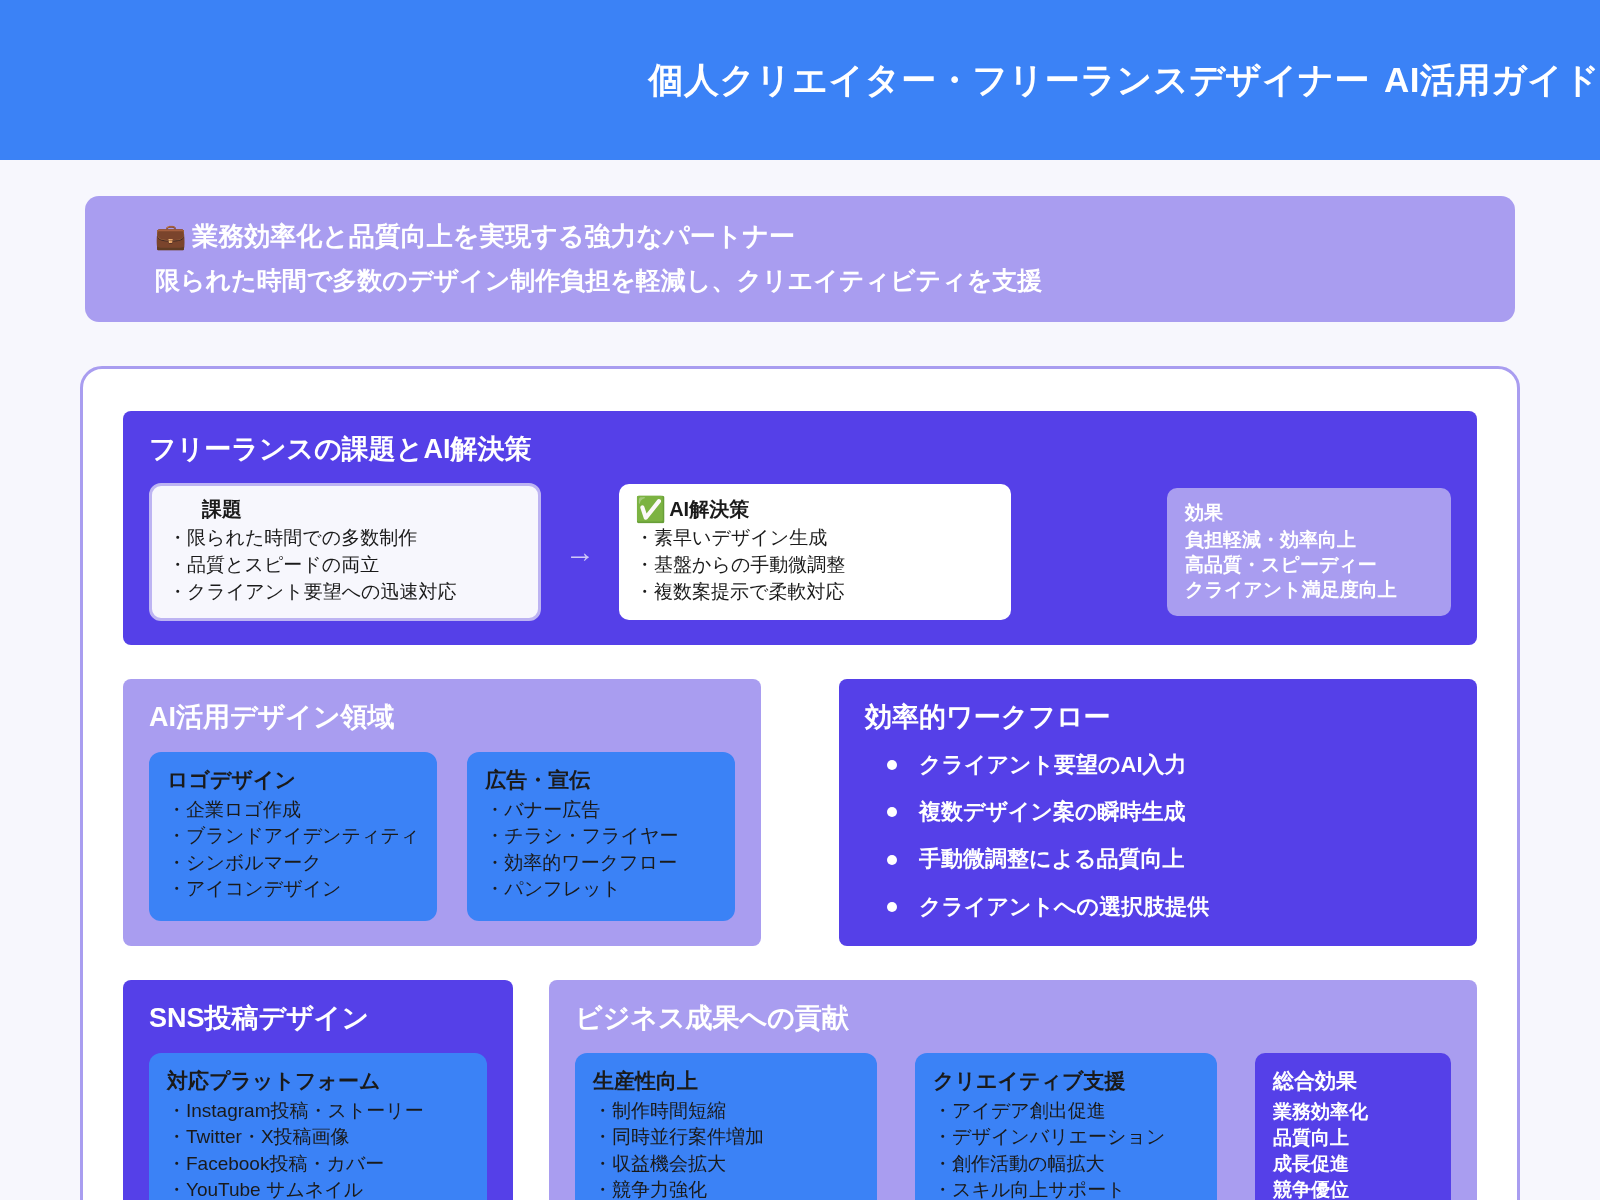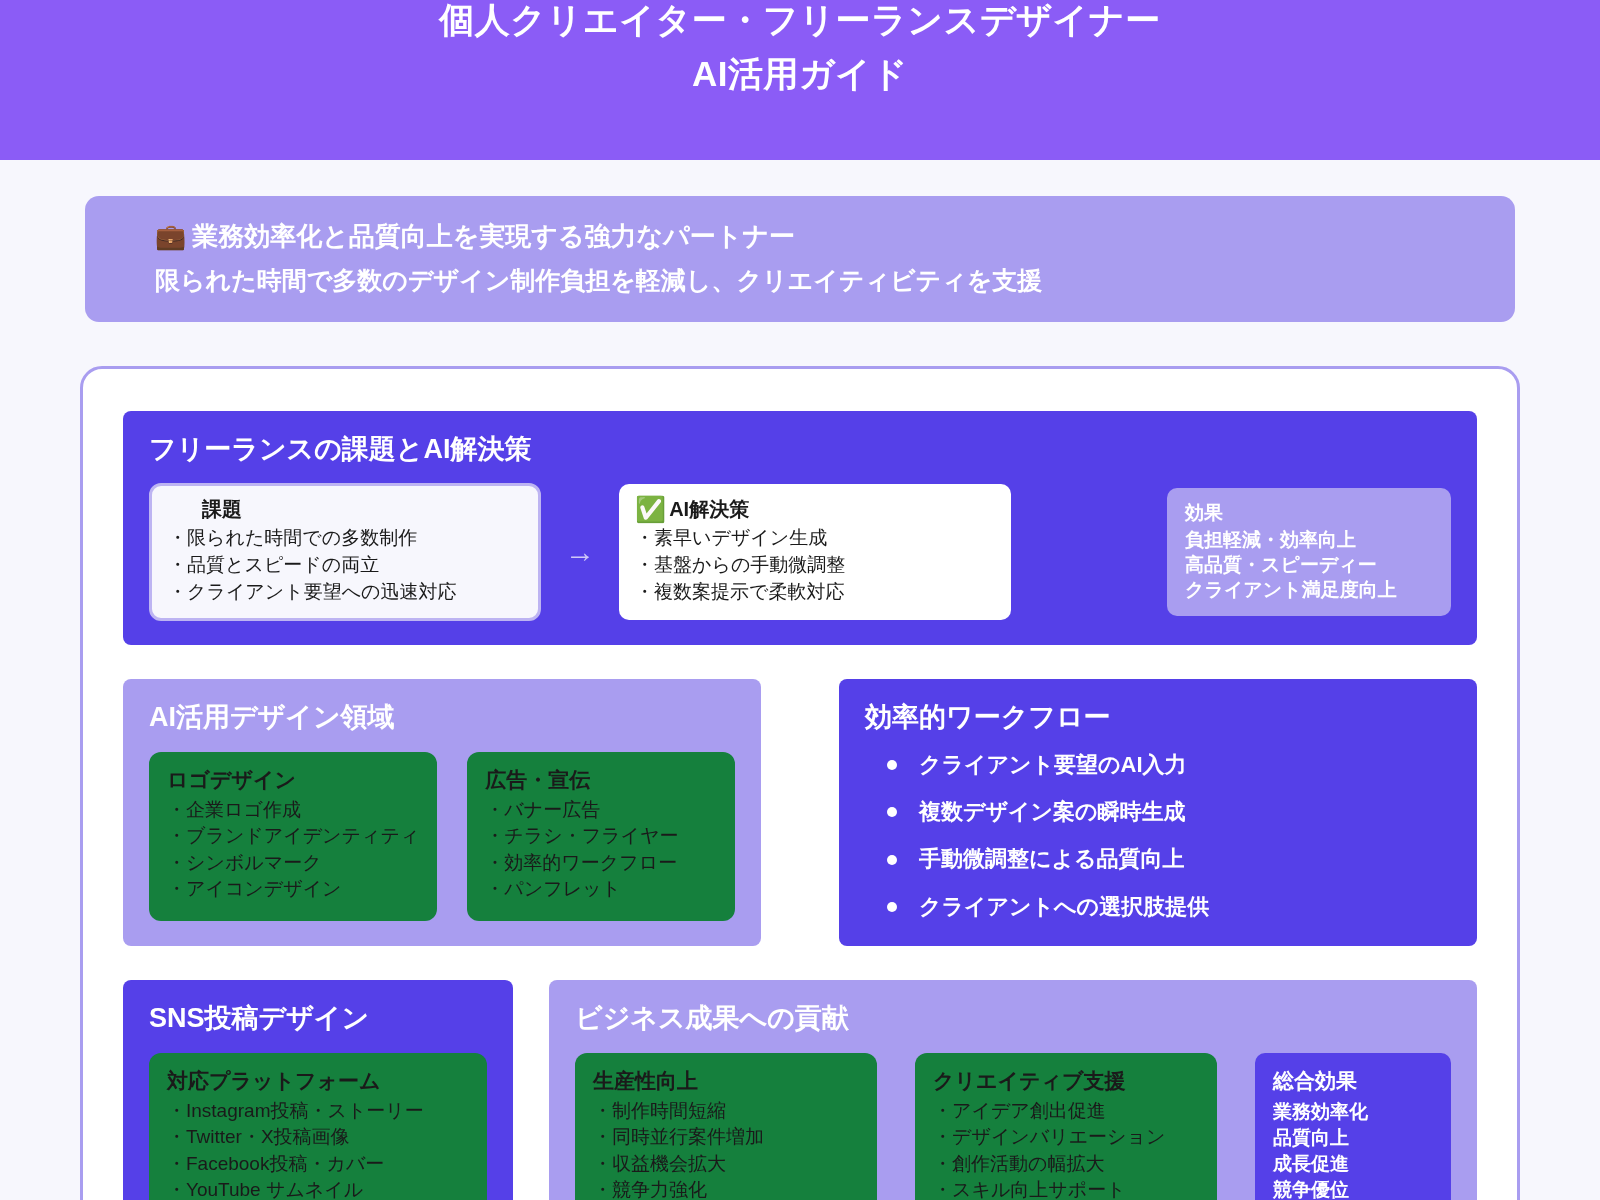--- a/index.html
+++ b/index.html
@@ -9,25 +9,25 @@
     height: 1200px;
     background: #f7f7fd;
     font-family: "Liberation Sans", "DejaVu Sans", sans-serif;
     overflow: hidden;
   }
 
   
   .header {
     width: 1600px;
     height: 160px;
-    background: #8b5cf6;
-    display: flex;
-    flex-direction: column;
+    background: #3b82f6;
+    display: flex;
+    flex-direction: row;
     align-items: center;
-    justify-content: flex-start;
+    justify-content: flex-end;
     gap: 14px;
   }
   .header-line {
     color: #ffffff;
     font-size: 35px;
     font-weight: bold;
     letter-spacing: 0.5px;
     line-height: 1.15;
     text-align: center;
   }
@@ -158,21 +158,21 @@
     gap: 78px;
     margin-bottom: 34px;
   }
   .row2 > .panel { flex: 1 1 0; }
 
   .subcards {
     display: flex;
     gap: 30px;
   }
   .subcard {
-    background: #15803d;
+    background: #3b82f6;
     border-radius: 12px;
     padding: 14px 18px 18px 18px;
     flex: 1 1 0;
   }
   .subcard h4 {
     font-size: 21px;
     font-weight: bold;
     color: #1a1a1a;
     margin-bottom: 3px;
   }

